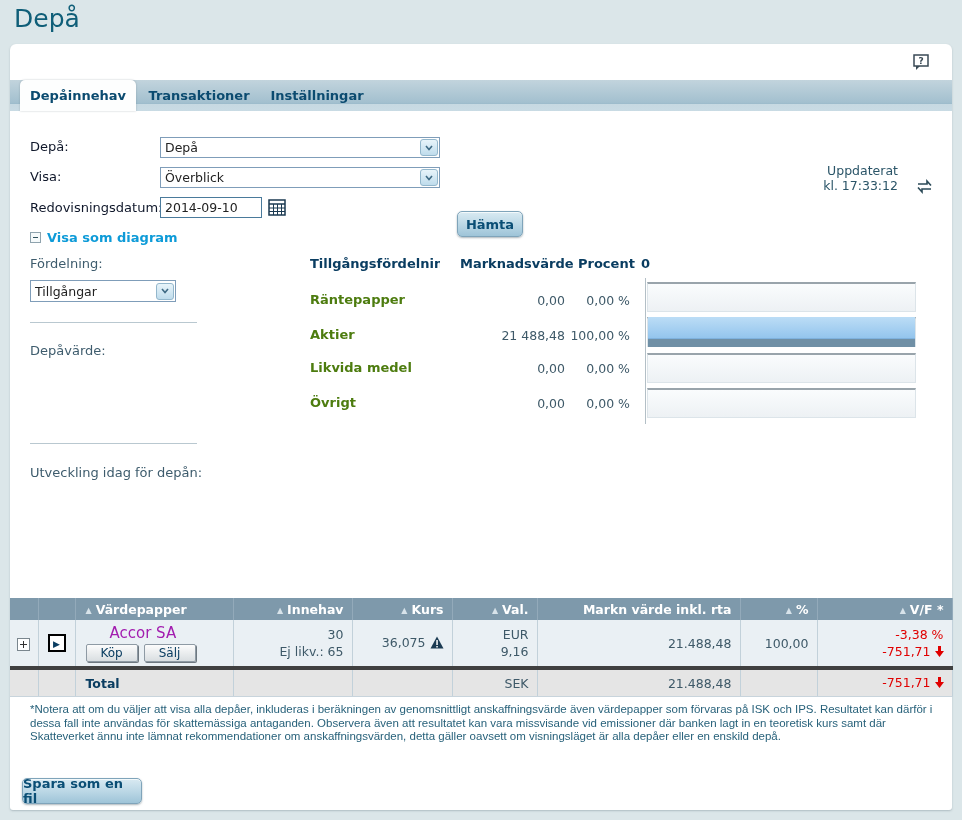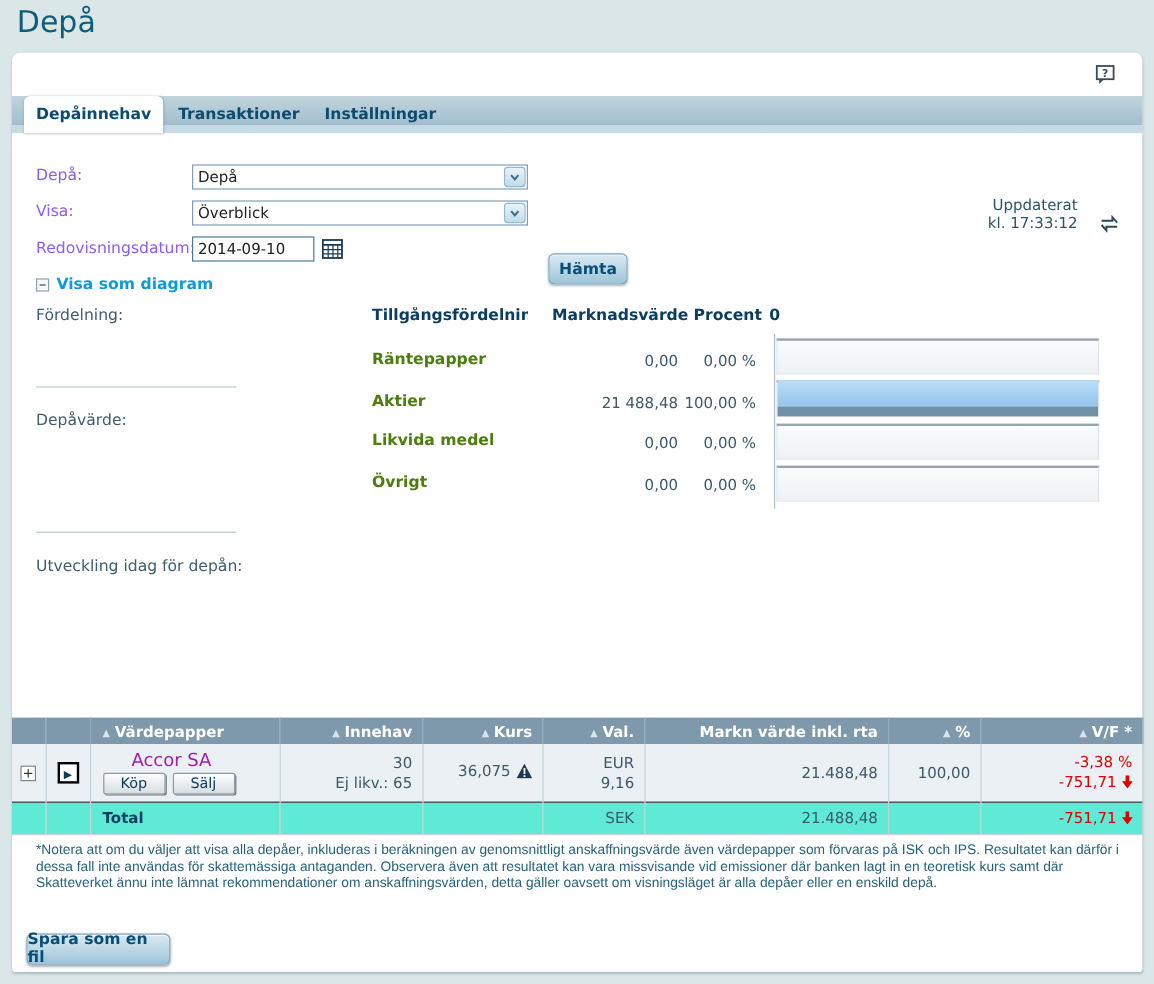--- a/index.html
+++ b/index.html
@@ -18,21 +18,21 @@
   
   .tabbar { position:absolute; left:0; top:36px; width:942px; height:31px;
             background:linear-gradient(#C2D4DD 0%, #A3C0CF 72%, #9ABACA 78%, #C6D9E2 78%, #C9DBE4 100%); }
   .tab { position:absolute; top:0; height:31px; display:flex; align-items:center; justify-content:center;
          font-size:13px; font-weight:bold; color:#0B4B70; cursor:pointer; }
   .tab.active { background:#FDFEFE; border-radius:5px 5px 0 0; box-shadow:0 0 2px rgba(80,100,110,.4); }
   .tab1 { left:10px; width:116px; }
   .tab2 { left:133px; width:112px; }
   .tab3 { left:252px; width:110px; }
 
-  .form-label { position:absolute; font-size:13px; color:#8b5cf6; }
+  .form-label { position:absolute; font-size:13px; color:#0f172a; }
 
   .sel { position:absolute; height:21px; background:#fff; border:1px solid #7F9DB9;
          display:flex; align-items:center; cursor:pointer; }
   .sel .val { flex:1; font-size:12.5px; color:#222; padding-left:4px; white-space:nowrap; overflow:hidden; }
   .sel .arrow { width:18px; height:17px; margin-right:1px; border:1px solid #93B7CC; border-radius:3px;
                 background:linear-gradient(#E8F4FA,#BFDCEC); display:flex; align-items:center; justify-content:center; }
 
   .date-input { position:absolute; left:150px; top:153px; width:102px; height:21px;
                 border:1px solid #4A7A9B; font-size:12.5px; color:#222; padding:0 4px;
                 font-family:"DejaVu Sans","Liberation Sans",sans-serif; }
@@ -74,21 +74,21 @@
   
   .holdings { position:absolute; left:0; top:554px; width:942px; border-collapse:collapse; table-layout:fixed; }
   .holdings th { background:#7E99AB; color:#FFFFFF; font-size:12.5px; font-weight:bold; height:22px;
                  text-align:right; padding:0 8px 0 0; border-right:1px solid #93AABA; cursor:pointer; white-space:nowrap; }
   .holdings th.first { text-align:left; padding-left:10px; }
   .holdings td { background:#EAF0F4; border-right:1px solid #C2D1DA; font-size:12.5px; color:#3E5968;
                  vertical-align:middle; text-align:right; padding:4px 8px 4px 0; line-height:17px; }
   .holdings tr.data td { height:48px; }
   .holdings td.cleft { text-align:left; padding-left:10px; }
   .holdings td.cicon { text-align:center; padding:0; }
-  .holdings tr.total td { background:#5eead4; border-top:1px solid #404040; border-bottom:1px solid #C8D4DC; height:26px;
+  .holdings tr.total td { background:#e5e5e5; border-top:4px solid #404040; border-bottom:1px solid #C8D4DC; height:26px;
                           font-size:12.5px; }
   .holdings tr.total td.cleft { font-weight:bold; color:#0A3D61; }
   .sort::before { content:"▲"; font-size:8px; color:#D8E3EA; margin-right:4px; position:relative; top:-1px; }
 
   .sec-name { font-size:15px; color:#a21caf; margin-bottom:2px;margin-left:24px; }
   .mini-btn { display:inline-block; width:52px; height:18px; line-height:16px; text-align:center;
               font-size:12px; color:#0A3D61; background:linear-gradient(#FCFCFC,#D9DEE1);
               border:1px solid #8E9AA4; border-radius:2px; box-shadow:1px 1px 0 #6E7880; cursor:pointer; margin-right:6px; }
   .neg { color:#E00000; }
 
@@ -179,20 +179,28 @@
       <path d="M15 11 h-9 v3 l-4 -4.5" fill="none" stroke="#2B4A58" stroke-width="1.6"></path>
     </svg>
   </span>
 
   <div class="diagram-toggle">
     <span class="minus-box"></span>
     <span class="txt">Visa som diagram</span>
   </div>
 
   <span class="alloc-label" style="left:20px;top:212px;">Fördelning:</span>
+  <div class="sel" style="left:20px;top:236px;width:146px;height:22px;">
+    <span class="val">Tillgångar</span>
+    <span class="arrow">
+      <svg width="10" height="8" viewBox="0 0 10 8">
+          <path d="M2 2 L5 5.5 L8 2" fill="none" stroke="#3F6A84" stroke-width="1.6"></path>
+        </svg>
+    </span>
+  </div>
   <div class="divider" style="top:278px;"></div>
   <span class="alloc-label" style="left:20px;top:299px;">Depåvärde:</span>
   <div class="divider" style="top:399px;"></div>
   <span class="alloc-label" style="left:20px;top:421px;">Utveckling idag för depån:</span>
 
   <span class="alloc-head" style="left:300px;width:130px;overflow:hidden;display:inline-block;">Tillgångsfördelning</span>
   <span class="alloc-head" style="left:450px;width:105px;text-align:right;display:inline-block;">Marknadsvärde</span>
   <span class="alloc-head" style="left:568px;width:52px;text-align:right;display:inline-block;">Procent</span>
   <span class="alloc-head" style="left:631px;">0</span>
 

